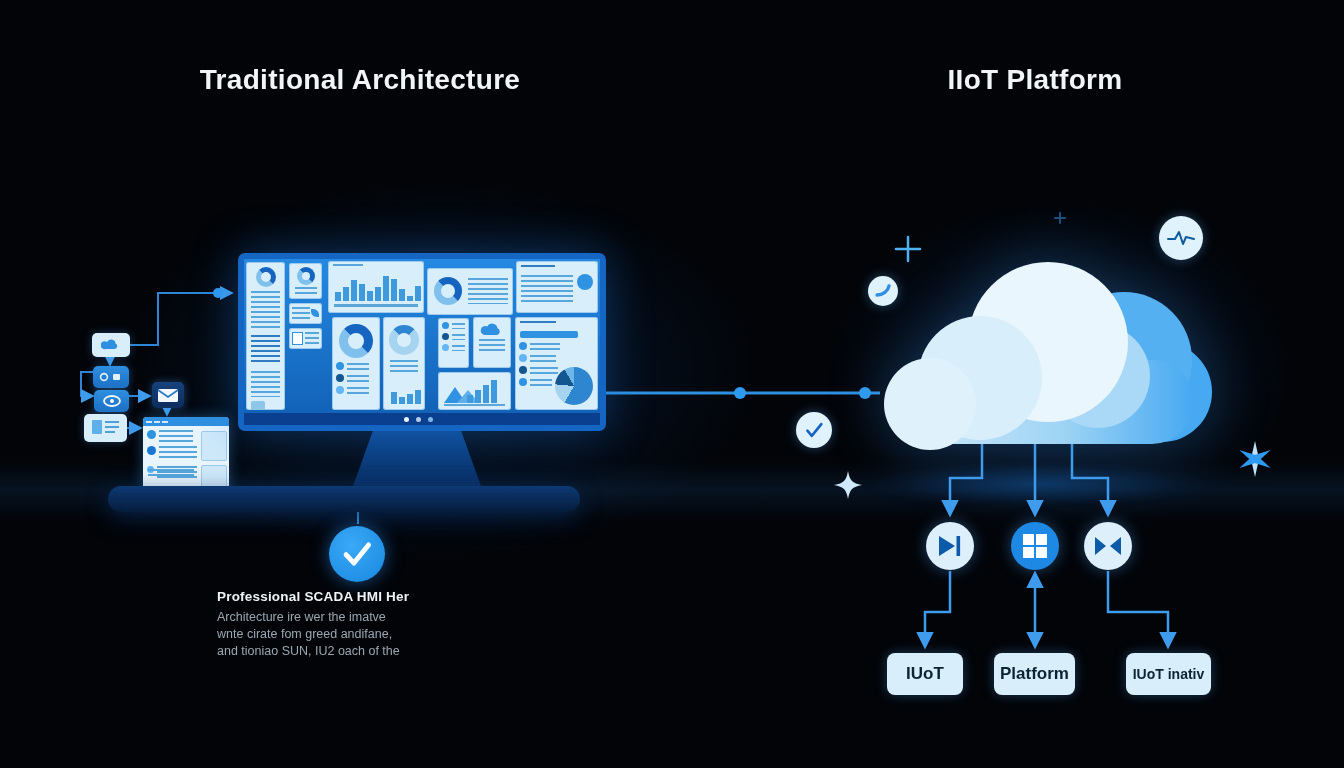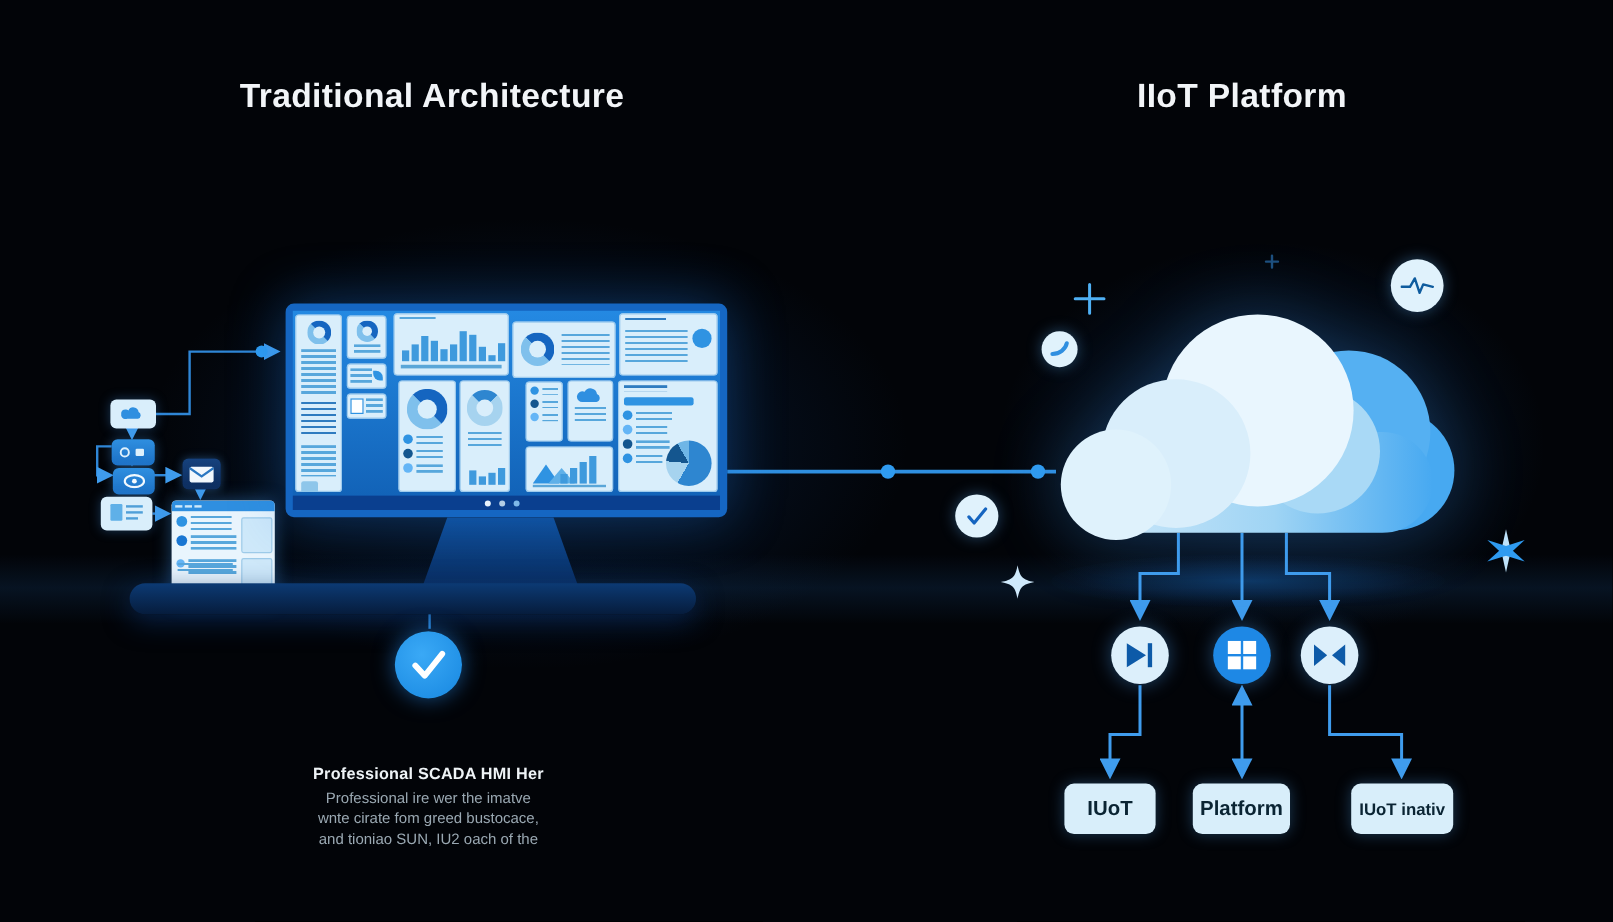--- a/index.html
+++ b/index.html
@@ -82,21 +82,21 @@
     align-items:center;justify-content:center;box-shadow:0 0 16px rgba(70,150,230,.45);}
   .conn-light{background:#dcEFfb;background:#dceffb;}
   .conn-blue{background:#1e88e5;}
 
   
   .label-box{position:absolute;top:653px;height:42px;background:#d8eefa;border-radius:8px;
     display:flex;align-items:center;justify-content:center;color:#0a2433;font-weight:700;
     box-shadow:0 0 12px rgba(80,160,230,.35);}
 
   
-  .note{position:absolute;left:217px;top:589px;width:280px;text-align:center;margin-top:48px;}
+  .note{position:absolute;left:217px;top:589px;width:280px;text-align:left;}
   .note-title{color:#eef3f6;font-size:13.5px;font-weight:700;margin-bottom:5px;letter-spacing:.2px;}
   .note-line{color:#9aa8b2;font-size:12.5px;line-height:17px;}
 
   .check-big{position:absolute;left:329px;top:526px;width:56px;height:56px;border-radius:50%;
     background:radial-gradient(circle at 40% 35%,#3aa9f6,#1787e0);box-shadow:0 0 18px rgba(40,140,240,.55);
     display:flex;align-items:center;justify-content:center;}
 </style>
 </head>
 <body>
 
@@ -417,18 +417,18 @@
     <span>IUoT inativ</span>
   </div>
 
   <div class="check-big">
     <svg width="34" height="28" viewBox="0 0 56 46">
       <path d="M10 24 L23 38 L47 8" fill="none" stroke="#fff" stroke-width="8" stroke-linecap="round" stroke-linejoin="round"></path>
     </svg>
   </div>
   <div class="note">
     <div class="note-title">Professional SCADA HMI Her</div>
-    <div class="note-line">Professional ire wer the imatve</div>
-    <div class="note-line">wnte cirate fom greed bustocace,</div>
+    <div class="note-line">Architecture ire wer the imatve</div>
+    <div class="note-line">wnte cirate fom greed andifane,</div>
     <div class="note-line">and tioniao SUN, IU2 oach of the</div>
   </div>
 
 </div>
 
 </body></html>

